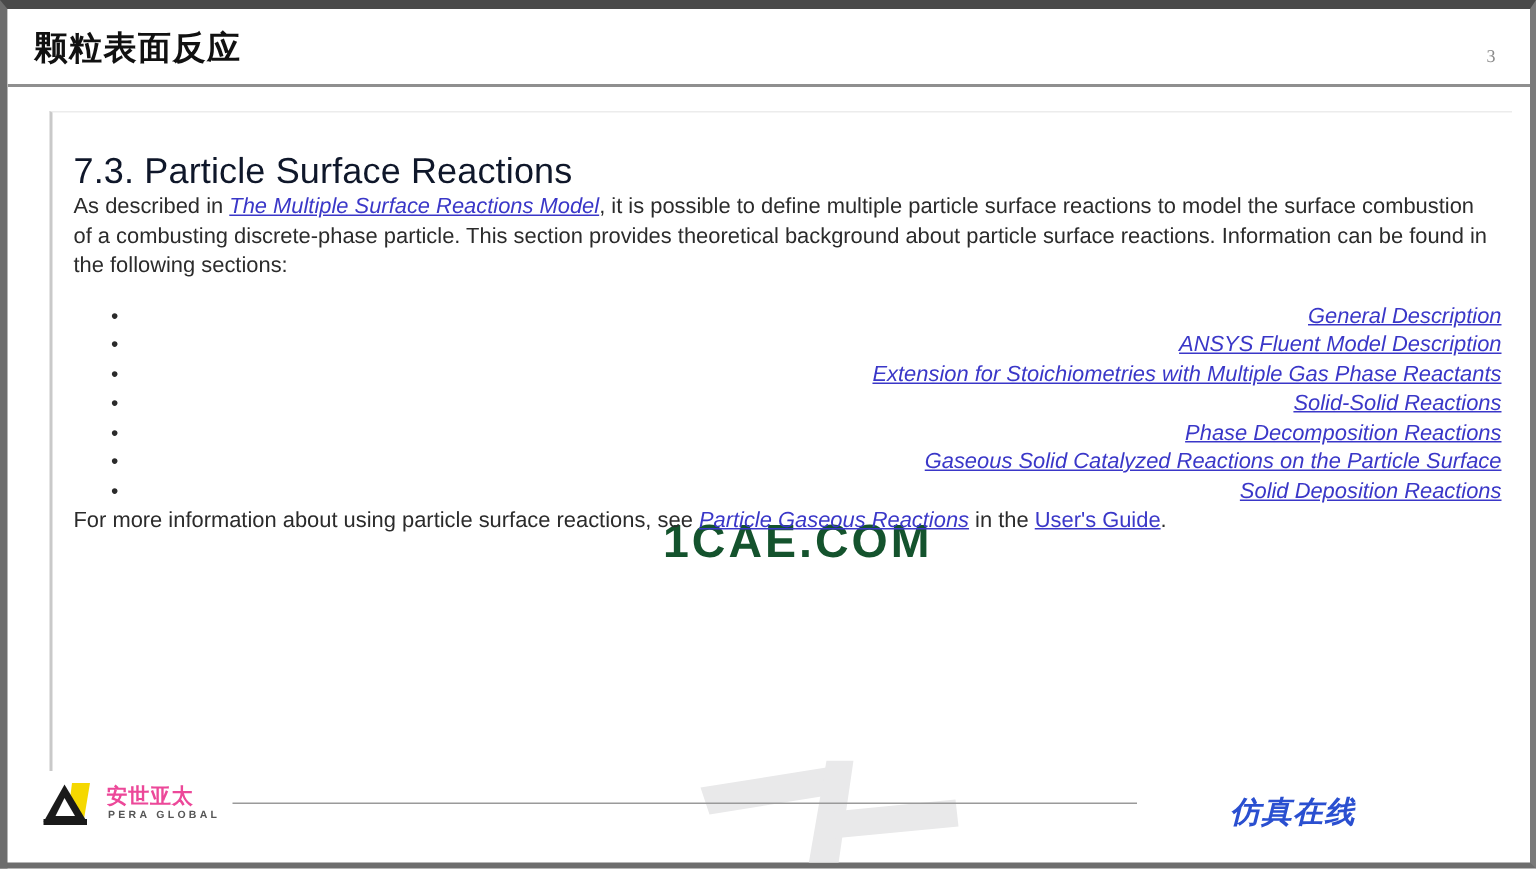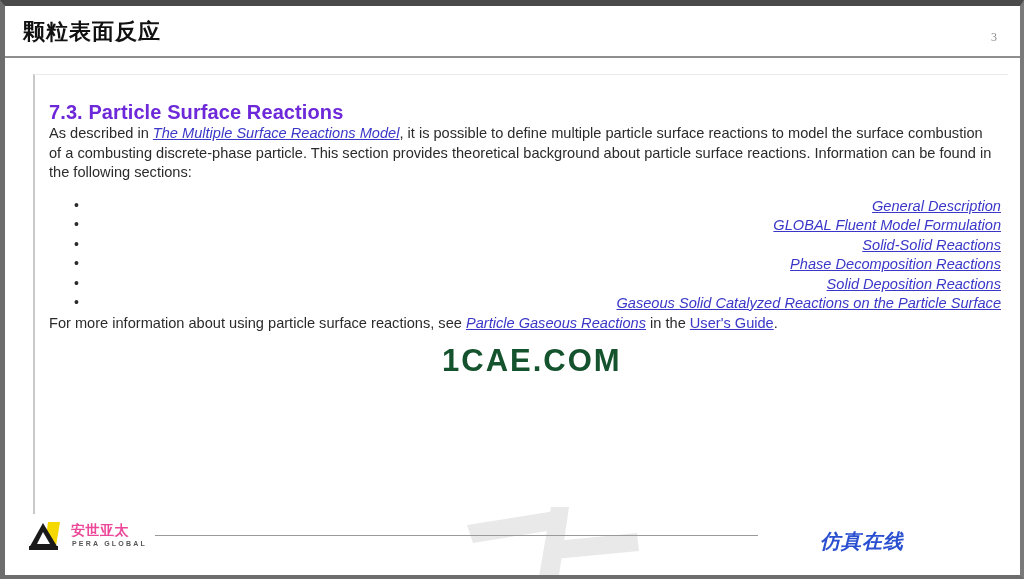--- a/index.html
+++ b/index.html
@@ -73,23 +73,23 @@
 
   .doc-body {
     position: absolute;
     left: 14px;
     top: 26px;
     width: 952px;
   }
 
   h1.section-title {
     margin: 0 0 0 0;
-    font-size: 20px;
-    font-weight: bold;
-    color: #6d28d9;
+    font-size: 24px;
+    font-weight: normal;
+    color: #0f172a;
     letter-spacing: 0.1px;
     font-family: "Liberation Sans", sans-serif;
   }
 
   p.para {
     margin: 0;
     font-size: 14.6px;
     line-height: 19.5px;
     color: #2b2b2b;
     font-family: "Liberation Sans", sans-serif;
@@ -265,25 +265,26 @@
     </svg>
 
     <div class="doc-body">
 
       <h1 class="section-title">7.3. Particle Surface Reactions</h1>
 
       <p class="para para-intro"><span>As described in </span><a href="#" class="doclink">The Multiple Surface Reactions Model</a><span>, it is possible to define multiple particle surface reactions to model the surface combustion of a combusting discrete-phase particle. This section provides theoretical background about particle surface reactions. Information can be found in the following sections:</span></p>
 
       <ul class="link-list">
         <li><a href="#" class="doclink">General Description</a></li>
-        <li><a href="#" class="doclink">GLOBAL Fluent Model Formulation</a></li>
+        <li><a href="#" class="doclink">ANSYS Fluent Model Description</a></li>
+        <li><a href="#" class="doclink">Extension for Stoichiometries with Multiple Gas Phase Reactants</a></li>
         <li><a href="#" class="doclink">Solid-Solid Reactions</a></li>
         <li><a href="#" class="doclink">Phase Decomposition Reactions</a></li>
+        <li><a href="#" class="doclink">Gaseous Solid Catalyzed Reactions on the Particle Surface</a></li>
         <li><a href="#" class="doclink">Solid Deposition Reactions</a></li>
-        <li><a href="#" class="doclink">Gaseous Solid Catalyzed Reactions on the Particle Surface</a></li>
       </ul>
 
       <p class="para para-outro"><span>For more information about using particle surface reactions, see </span><a href="#" class="doclink">Particle Gaseous Reactions</a><span> in the </span><a href="#" class="doclink-plain">User's Guide</a><span>.</span></p>
 
     </div>
   </div>
 
   <div class="footer">
 
     <div class="logo">

